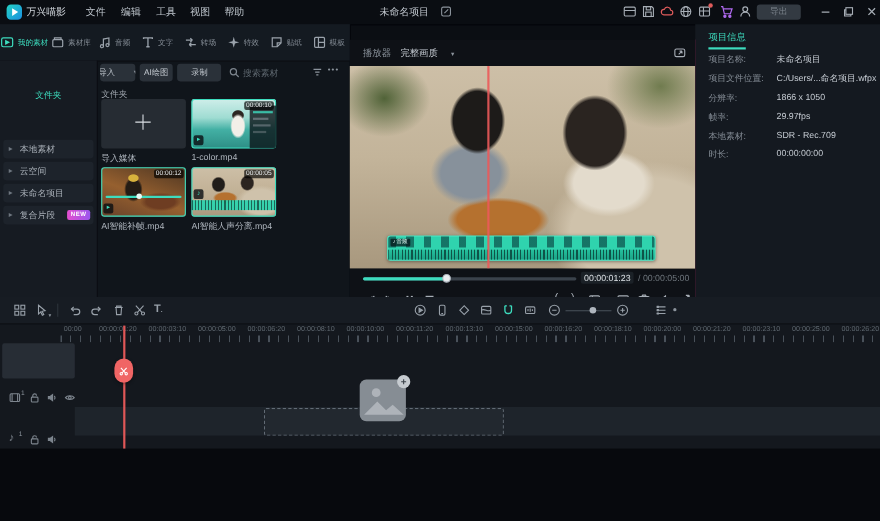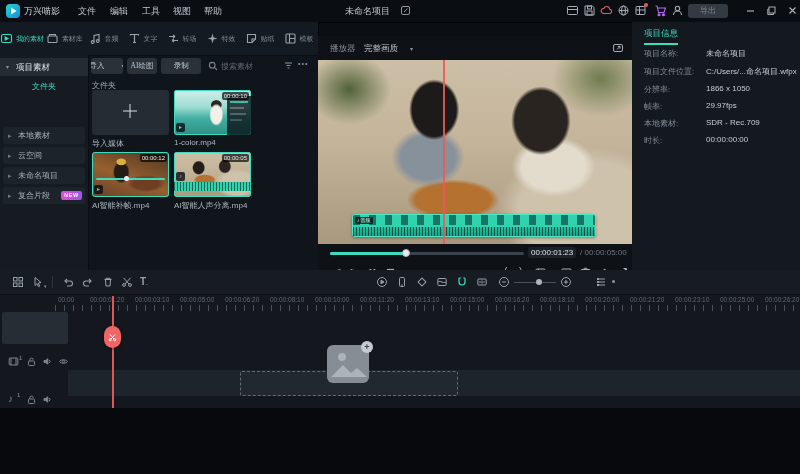--- a/index.html
+++ b/index.html
@@ -276,24 +276,20 @@
             <svg width="13" height="13" viewBox="0 0 13 13" fill="none" stroke="currentColor" stroke-width="1.1">
               <rect x="2" y="2" width="9" height="9" rx="1"></rect>
               <path d="M5.5 2 V11 M5.5 6.5 H11"></path>
             </svg>
           </span>
         <span class="lbl">模板</span>
       </div>
     </div>
 
     <div id="media-sidebar">
-      <div class="sb-root">
-        <span class="abs" style="left:6px;top:0;color:#8b939c;font-size:6px;">▾</span>
-        <span class="abs" style="left:16px;top:0;">项目素材</span>
-      </div>
       <div class="sb-sel">文件夹</div>
       <div class="sb-row" style="top:72px;">
         <span class="arr">▸</span>
         <span class="txt">本地素材</span>
       </div>
       <div class="sb-row" style="top:92px;">
         <span class="arr">▸</span>
         <span class="txt">云空间</span>
       </div>
       <div class="sb-row" style="top:112px;">
@@ -304,21 +300,21 @@
         <span class="arr">▸</span>
         <span class="txt">复合片段</span>
         <span class="badge-new">NEW</span>
       </div>
     </div>
 
     <div class="mp-btn" style="left:91px;width:32px;">
       <span>导入</span>
       <span class="caret">▾</span>
     </div>
-    <div class="mp-btn" style="left:127px;width:30px;font-family:Liberation Serif, serif;">
+    <div class="mp-btn" style="left:127px;width:30px;">
       <span>AI绘图</span>
     </div>
     <div class="mp-btn" style="left:161px;width:40px;">
       <span style="color:#d8dde2;font-size:6px;">●</span>
       <span>录制</span>
       <span class="caret">▾</span>
     </div>
     <span class="abs" style="left:208px;top:39px;width:10px;height:10px;color:#7d858e;">
       <svg width="10" height="10" viewBox="0 0 10 10" fill="none" stroke="currentColor" stroke-width="1.1">
           <circle cx="4.2" cy="4.2" r="2.8"></circle>

